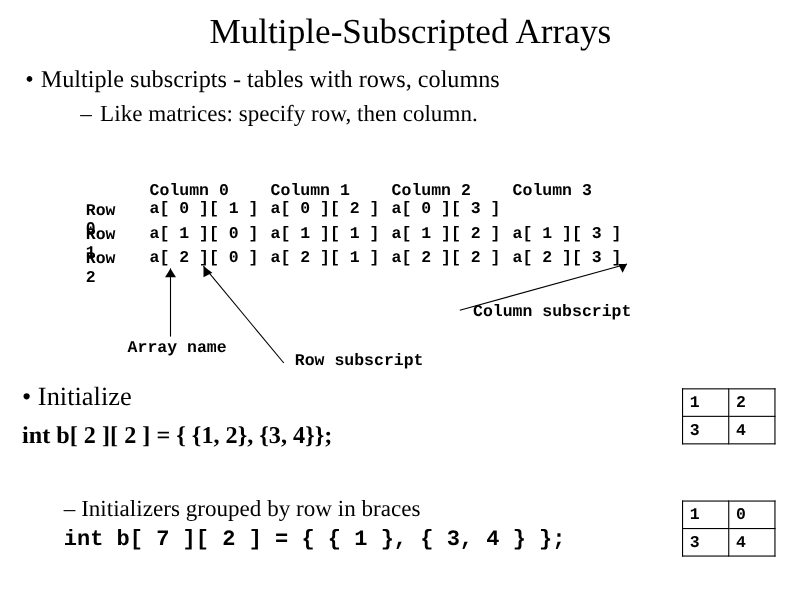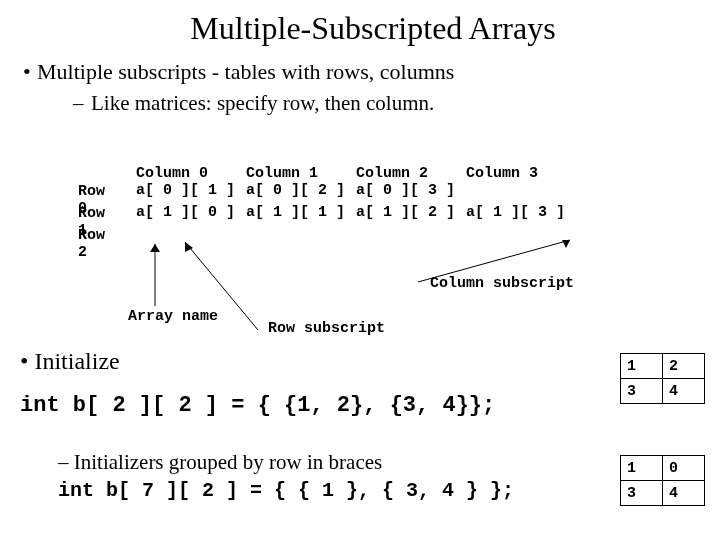--- a/index.html
+++ b/index.html
@@ -71,32 +71,32 @@
     display: flex;
   }
   .col-headers span { width: 110px; }
   .cell-row {
     display: flex;
     height: 22px;
   }
   .cell-row span { width: 110px; }
   .label-colsub { position: absolute; left: 430px; top: 275px; }
   .label-rowsub { position: absolute; left: 268px; top: 320px; }
-  .label-arrname { position: absolute; left: 128px; top: 308px; }
+  .label-arrname { position: absolute; left: 116px; top: 308px; }
 
   svg.annot { position: absolute; left: 0; top: 0; overflow: visible; }
 
   .init-block { position: absolute; left: 20px; top: 348px; }
   .init-word { font-size: 24px; }
   .code-line {
-    font-family: Liberation Mono, monospace;
+    font-family: Liberation Serif, serif;
     font-weight: bold;
     font-size: 22px;
     margin-left: 0;
-    margin-top: 18px;
+    margin-top: 8px;
   }
 
   .mini-table {
     position: absolute;
     border-collapse: collapse;
     font-family: "Courier New", Courier, monospace;
     font-weight: bold;
     font-size: 15px;
   }
   .mini-table td {
@@ -150,20 +150,26 @@
         <span>a[ 0 ][ 1 ]</span>
         <span>a[ 0 ][ 2 ]</span>
         <span>a[ 0 ][ 3 ]</span>
       </div>
       <div class="cell-row mono">
         <span>a[ 1 ][ 0 ]</span>
         <span>a[ 1 ][ 1 ]</span>
         <span>a[ 1 ][ 2 ]</span>
         <span>a[ 1 ][ 3 ]</span>
       </div>
+      <div class="cell-row mono">
+        <span>a[ 2 ][ 0 ]</span>
+        <span>a[ 2 ][ 1 ]</span>
+        <span>a[ 2 ][ 2 ]</span>
+        <span>a[ 2 ][ 3 ]</span>
+      </div>
     </div>
   </div>
 
   <svg class="annot" width="720" height="540">
 
     <line x1="418" y1="282" x2="570" y2="240" stroke="#000" stroke-width="1"></line>
     <polygon points="570,240 562,240 566,248" fill="#000"></polygon>
 
     <line x1="258" y1="330" x2="185" y2="242" stroke="#000" stroke-width="1"></line>
     <polygon points="185,242 185,252 193,248" fill="#000"></polygon>

